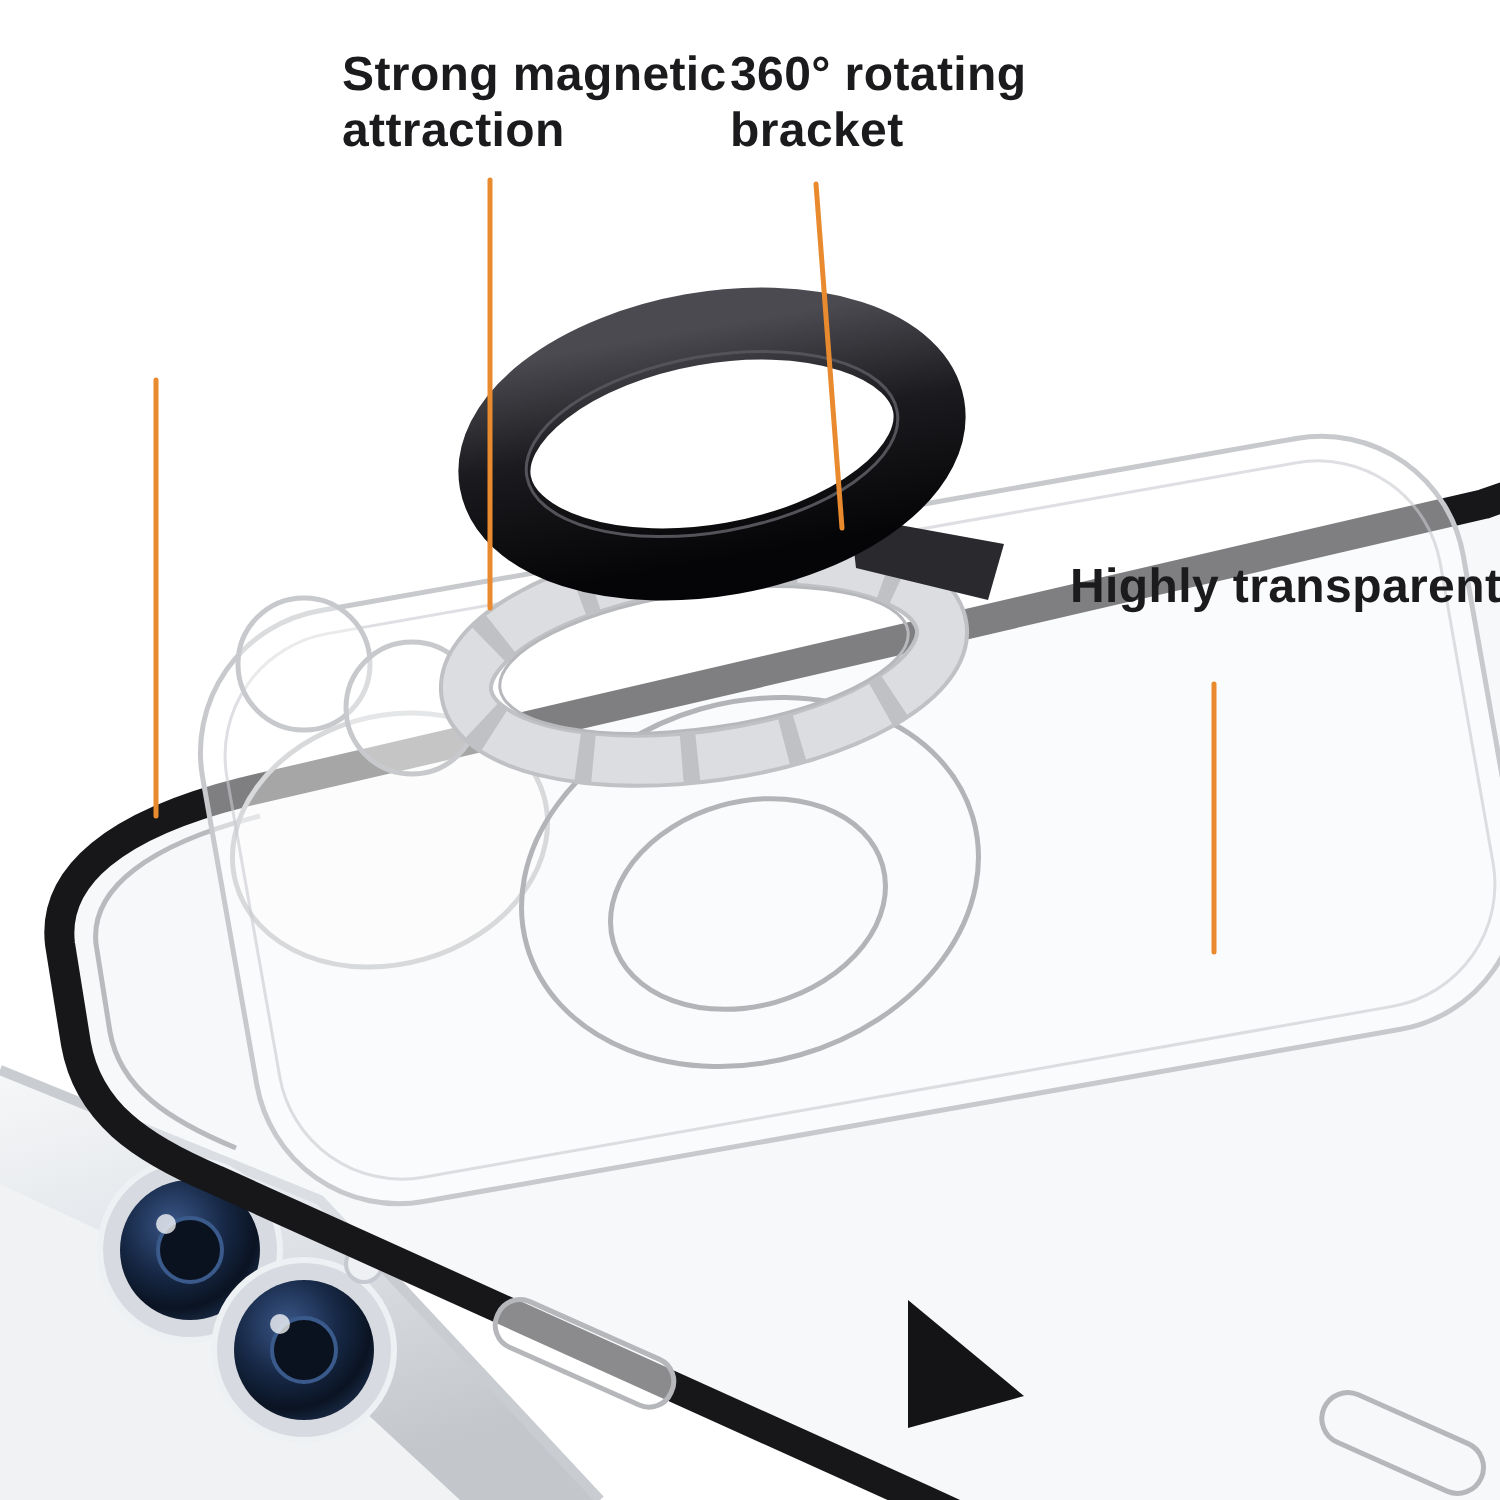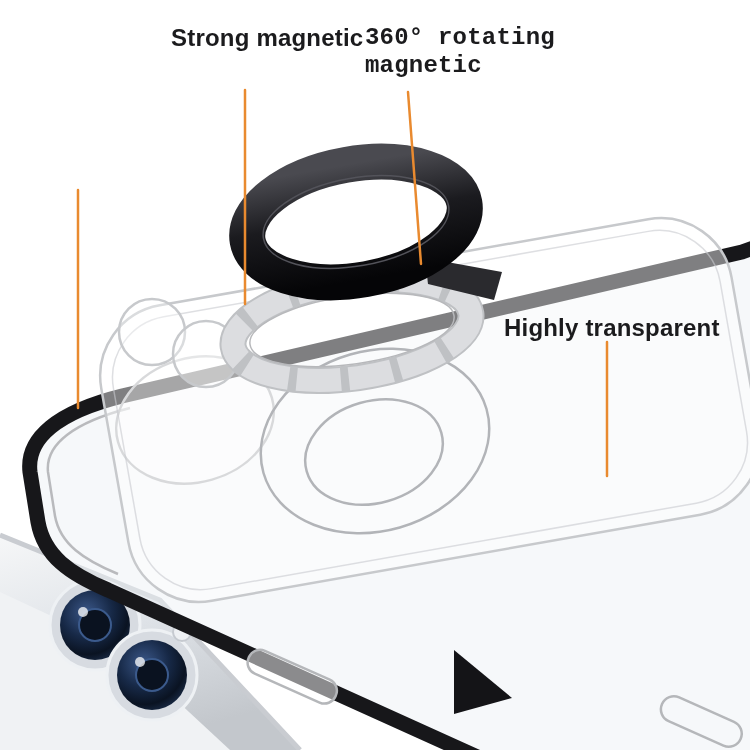--- a/index.html
+++ b/index.html
@@ -129,25 +129,26 @@
     <g stroke="#e98a2f" stroke-width="2.5" stroke-linecap="round">
       <line x1="78" y1="190" x2="78" y2="408"></line>
       <line x1="245" y1="90" x2="245" y2="304"></line>
       <line x1="408" y1="92" x2="421" y2="264"></line>
       <line x1="607" y1="342" x2="607" y2="476"></line>
     </g>
   </svg>
 
   <div class="callout" style="left:171px; top:24px;">
     <span class="callout-line">Strong magnetic</span>
+    <span class="callout-line">attraction</span>
   </div>
 
-  <div class="callout" style="left:365px; top:24px;font-family:Liberation Mono, monospace;">
+  <div class="callout" style="left:365px; top:24px;">
     <span class="callout-line">360° rotating</span>
-    <span class="callout-line">magnetic</span>
+    <span class="callout-line">bracket</span>
   </div>
 
 
-  <div class="callout" style="left:504px; top:280px;margin-top:34px;">
+  <div class="callout" style="left:535px; top:280px;">
     <span class="callout-line">Highly transparent</span>
   </div>
 
 </div>
 
 </body></html>

